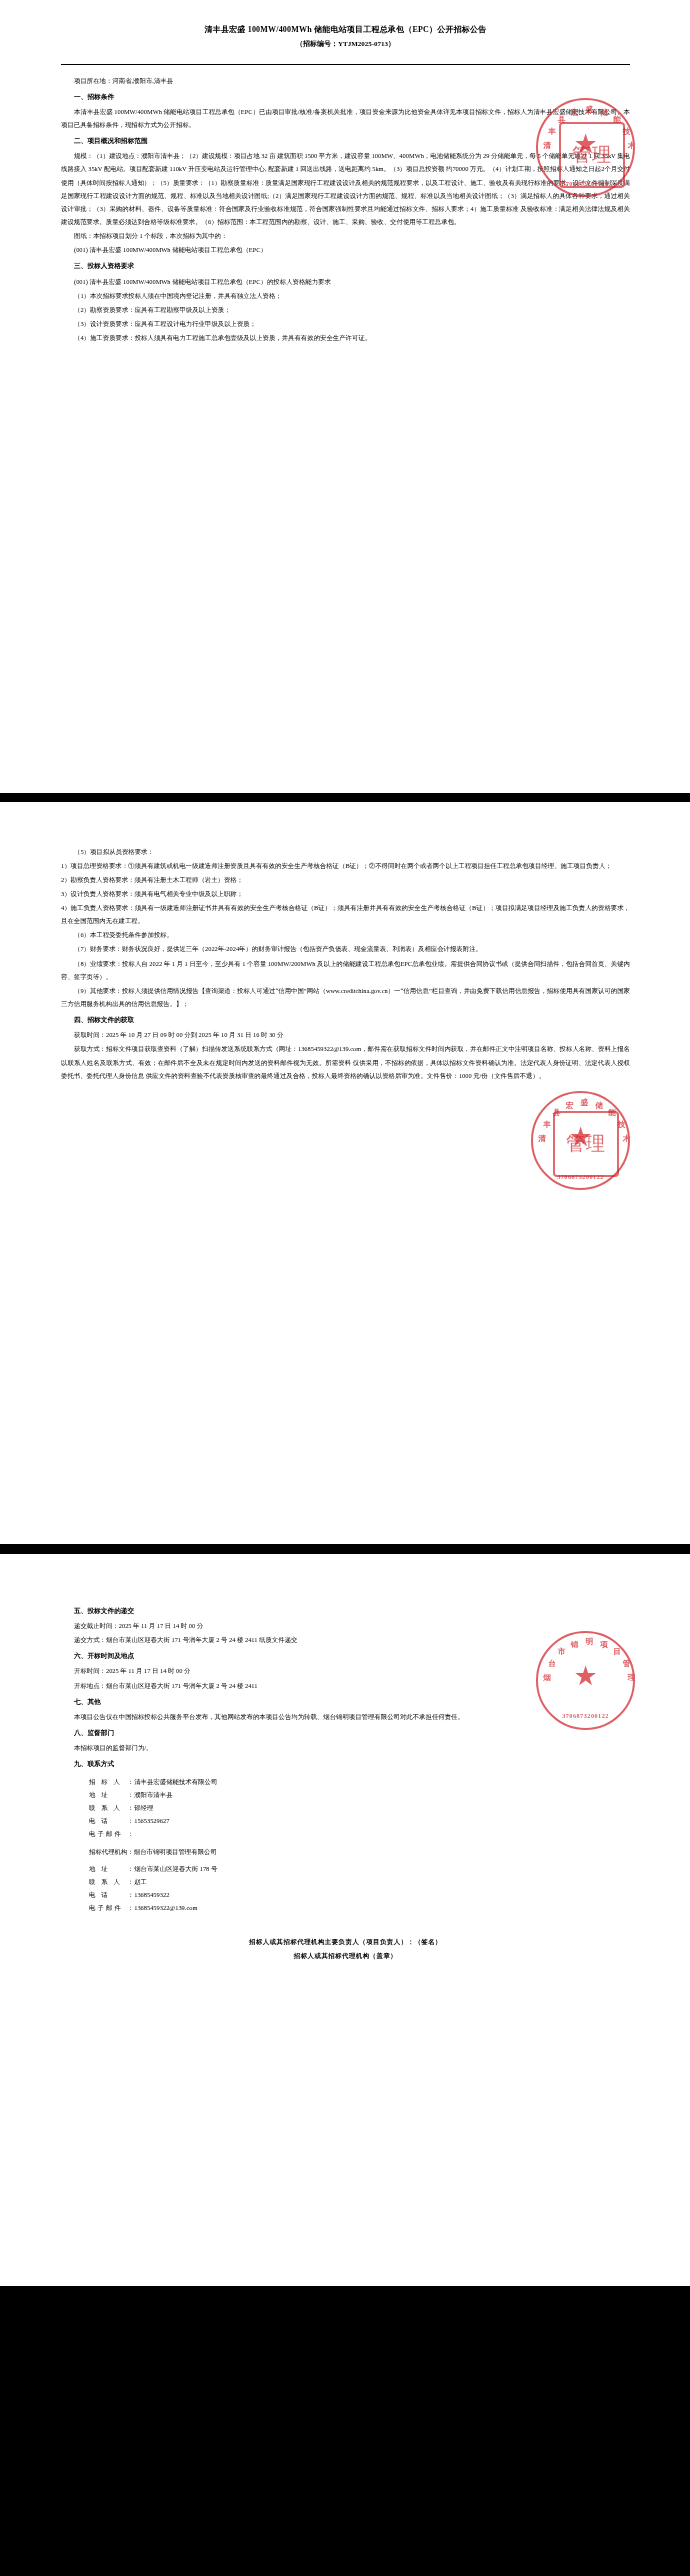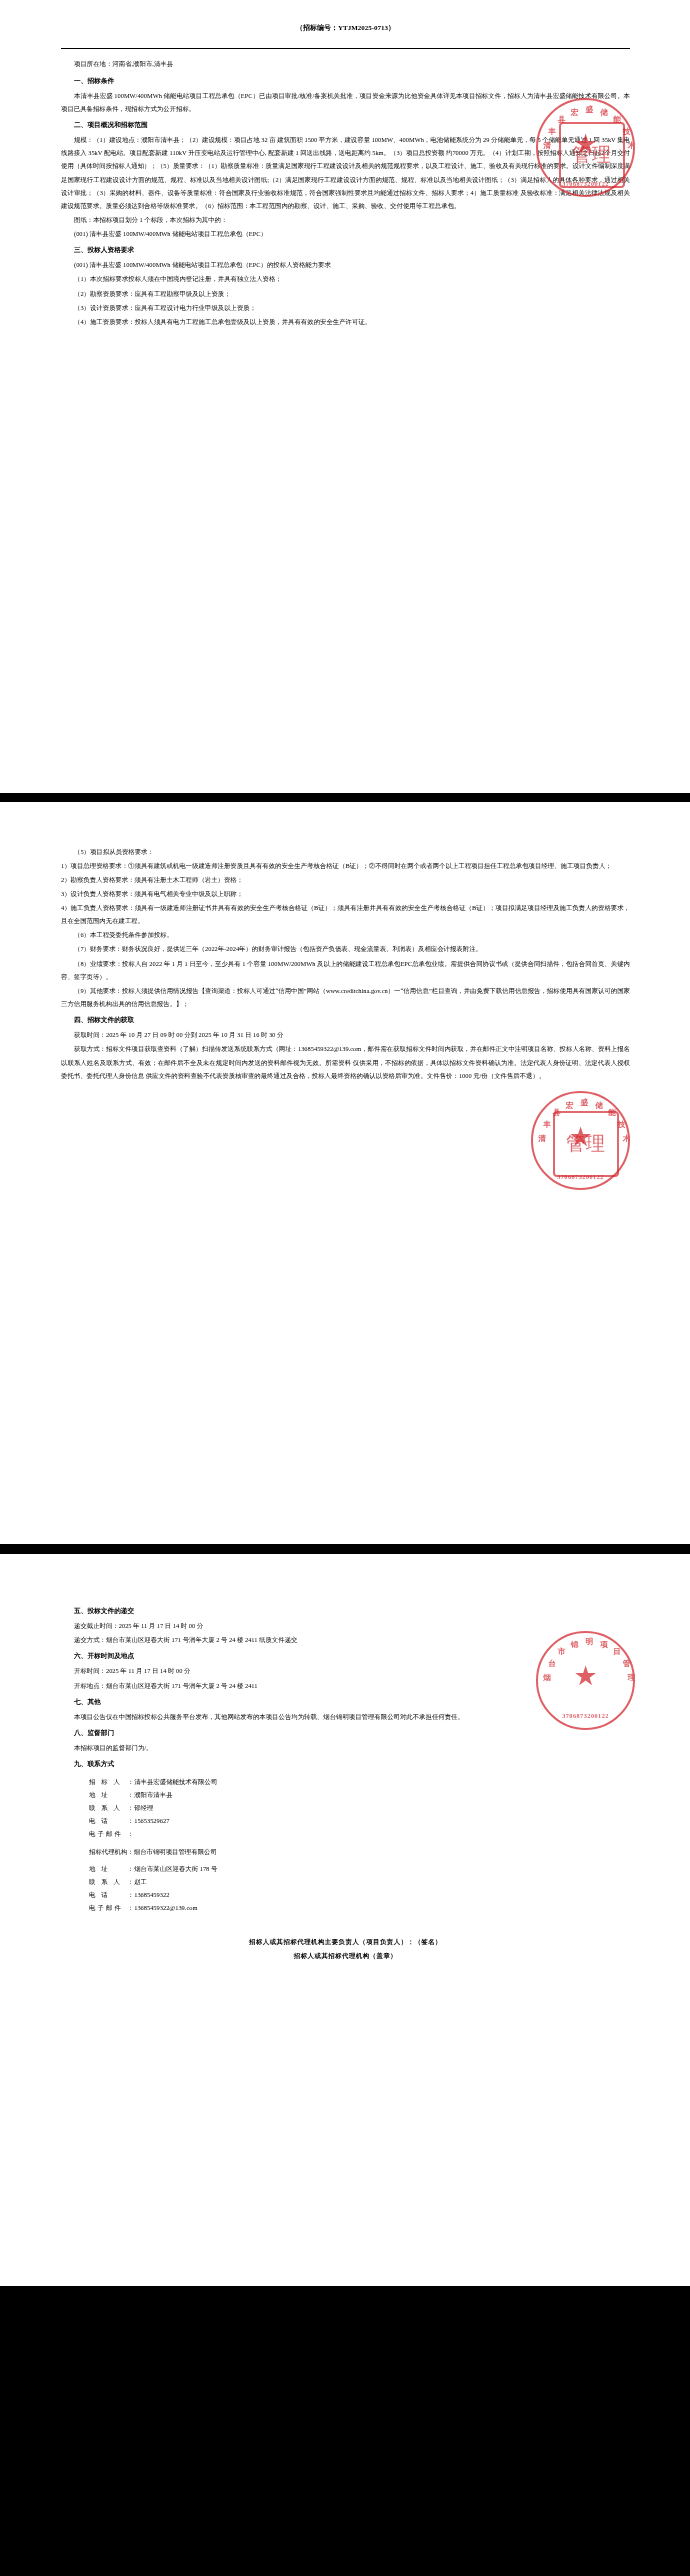--- a/index.html
+++ b/index.html
@@ -181,20 +181,21 @@
       <span style="transform: rotate(80deg) translate(0,-43px) rotate(-80deg);">术</span>
     </div>
     <div class="seal-star">★</div>
     <div class="seal-bottom">3706873200122</div>
   </div>
 
   <div class="seal-square seal-p1-b">
     <div class="sq-text">管理</div>
   </div>
 
+  <h1 class="doc-title">清丰县宏盛 100MW/400MWh 储能电站项目工程总承包（EPC）公开招标公告</h1>
   <div class="doc-subtitle">（招标编号：YTJM2025-0713）</div>
   <hr class="hr-title">
 
   <p class="para indent2">项目所在地：河南省,濮阳市,清丰县</p>
 
   <p class="heading">一、招标条件</p>
   <p class="para indent2">本清丰县宏盛 100MW/400MWh 储能电站项目工程总承包（EPC）已由项目审批/核准/备案机关批准，项目资金来源为比他资金具体详见本项目招标文件，招标人为清丰县宏盛储能技术有限公司。本项目已具备招标条件，现招标方式为公开招标。</p>
 
   <p class="heading">二、项目概况和招标范围</p>
   <p class="para indent2">规模：（1）建设地点：濮阳市清丰县；（2）建设规模：项目占地 32 亩 建筑面积 1500 平方米，建设容量 100MW、400MWh，电池储能系统分为 29 分储能单元，每 5 个储能单元通过 1 回 35kV 集电线路接入 35kV 配电站。项目配套新建 110kV 升压变电站及运行管理中心, 配套新建 1 回送出线路，送电距离约 5km。（3）项目总投资额 约70000 万元。（4）计划工期，按照招标人通知之日起2个月交付使用（具体时间按招标人通知）；（5）质量要求：（1）勘察质量标准：质量满足国家现行工程建设设计及相关的规范规程要求，以及工程设计、施工、验收及有关现行标准的要求。设计文件编制深度满足国家现行工程建设设计方面的规范、规程、标准以及当地相关设计图纸;（2）满足国家现行工程建设设计方面的规范、规程、标准以及当地相关设计图纸；（3）满足招标人的具体各种要求，通过相关设计审批；（3）采购的材料、器件、设备等质量标准：符合国家及行业验收标准规范，符合国家强制性要求且均能通过招标文件、招标人要求；4）施工质量标准 及验收标准：满足相关法律法规及相关建设规范要求。质量必须达到合格等级标准要求。（6）招标范围：本工程范围内的勘察、设计、施工、采购、验收、交付使用等工程总承包。</p>

